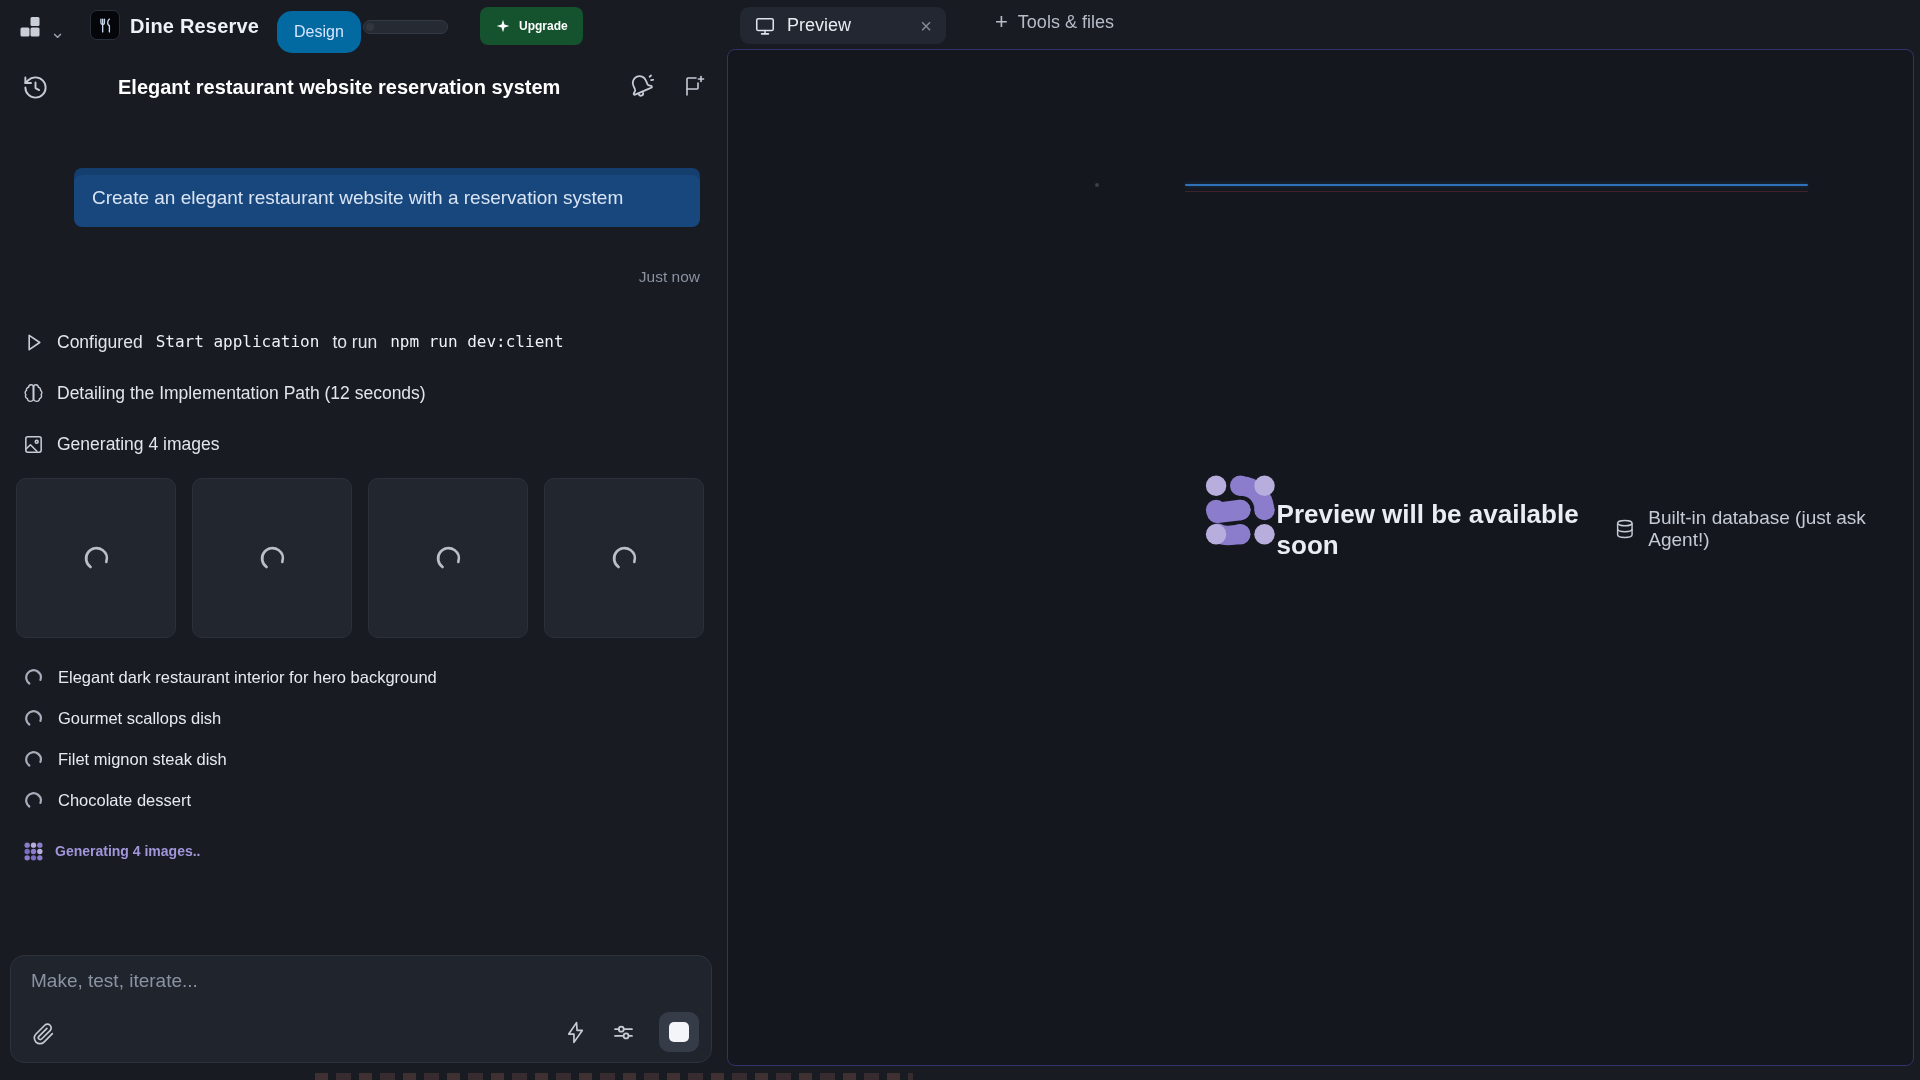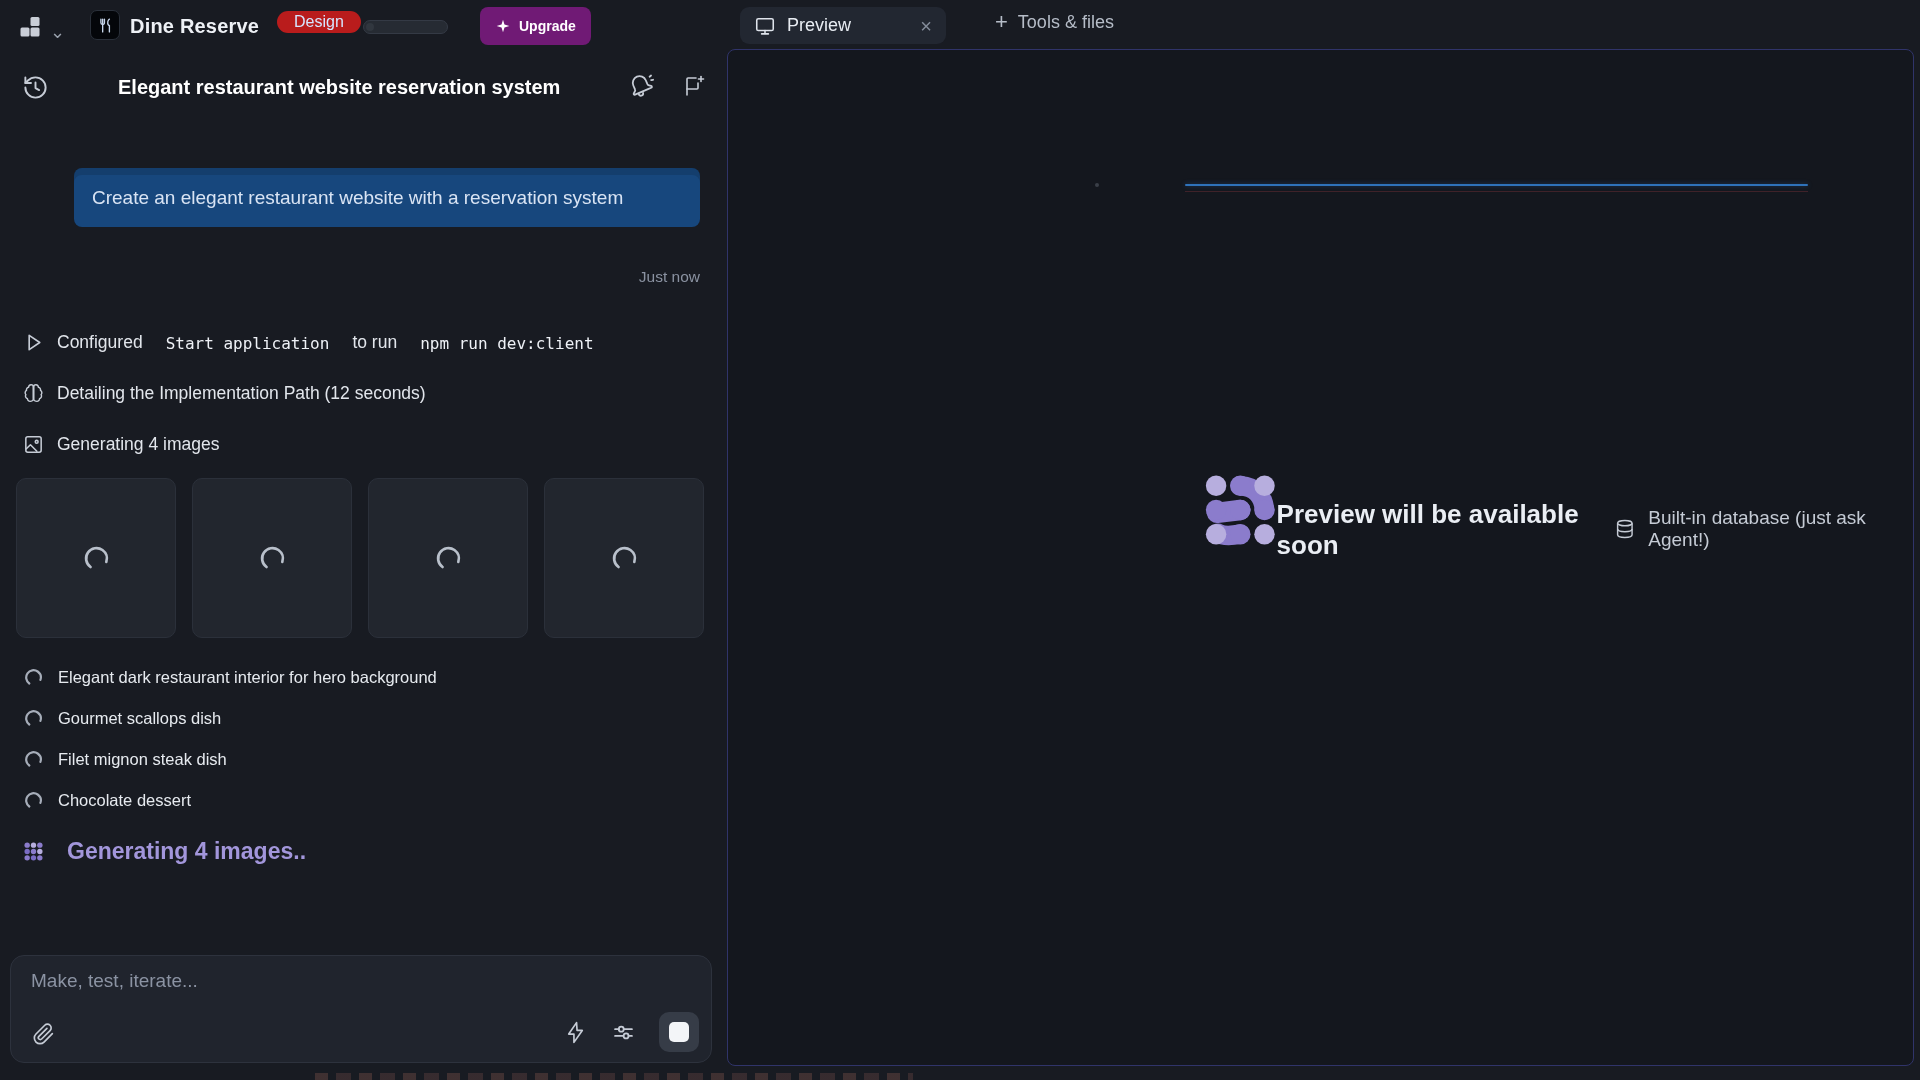--- a/index.html
+++ b/index.html
@@ -10,51 +10,51 @@
   svg { display:block; }
   .ic { color:#c6ccd6; }
 
   
   .hdr1 { position:absolute; left:0; top:0; width:727px; height:56px; }
   .blocks-logo { position:absolute; left:20px; top:16px; width:24px; height:24px; }
   .chev { position:absolute; left:50px; top:21px; color:#9aa2ae; }
   .app-icon { position:absolute; left:90px; top:10px; width:30px; height:30px; background:#04060a;
               border:1px solid #2a303a; border-radius:7px; display:flex; align-items:center; justify-content:center; }
   .app-name { position:absolute; left:130px; top:15px; font-size:20px; font-weight:700; color:#eef1f6; letter-spacing:.2px; }
-  .design-badge { position:absolute; left:277px; top:11px; height:22px; padding:0 17px; border-radius:15px;
-                  background:#b91c1c; color:#d6e6ff; font-size:16px; display:flex; align-items:center; }
+  .design-badge { position:absolute; left:277px; top:11px; height:42px; padding:0 17px; border-radius:15px;
+                  background:#0369a1; color:#d6e6ff; font-size:16px; display:flex; align-items:center; }
   .progress-pill { position:absolute; left:363px; top:20px; width:85px; height:14px; border-radius:7px;
                    background:#262b33; border:1px solid #343a45; }
   .progress-pill .fill { position:absolute; left:2px; top:2px; bottom:2px; width:8px; border-radius:5px; background:#31373f; }
   .upgrade-btn { position:absolute; left:480px; top:7px; height:38px; padding:0 15px; border-radius:8px;
-                 background:#701a75; color:#fff; font-size:14px; font-weight:600; border:none;
+                 background:#14532d; color:#fff; font-size:12px; font-weight:600; border:none;
                  display:flex; align-items:center; gap:8px; cursor:pointer; }
 
   
   .hdr2-icon { position:absolute; }
   .session-title { position:absolute; left:118px; top:76px; font-size:20px; font-weight:600; color:#ffffff; }
 
   
   .bubble { position:absolute; left:74px; top:168px; width:626px; background:#17477d; border-radius:8px;
             padding:15px 18px; font-size:19px; line-height:1.55; color:#d9e4f4;
             box-shadow: inset 0 7px 0 rgba(0,0,0,.12); }
   .timestamp { position:absolute; left:74px; top:268px; width:626px; text-align:right; font-size:15.5px; color:#8a92a1; }
 
   .events { position:absolute; left:22px; top:331px; display:flex; flex-direction:column; gap:28px; }
   .event-row { display:flex; align-items:center; gap:12px; height:23px; font-size:17.5px; color:#e2e6ec; }
-  .event-row .txt { display:flex; align-items:flex-end; gap:23px; white-space:nowrap; }
+  .event-row .txt { display:flex; align-items:flex-start; gap:13px; white-space:nowrap; }
   .mono { font-family:"DejaVu Sans Mono", monospace; font-size:16px; color:#eef1f6; }
 
   .ph-grid { position:absolute; left:16px; top:478px; display:flex; gap:16px; }
   .ph-card { width:160px; height:160px; background:#22262e; border:1px solid #2b303a; border-radius:10px;
              display:flex; align-items:center; justify-content:center; }
 
   .tasks { position:absolute; left:24px; top:668px; display:flex; flex-direction:column; gap:17px; }
   .task-row { display:flex; align-items:flex-start; gap:15px; height:24px; font-size:16.5px; font-weight:500; color:#e6eaef; }
-  .gen-status { display:flex; align-items:center; gap:24px; height:24px; font-size:23px; font-weight:600; color:#a296db; margin-top:4px; }
+  .gen-status { display:flex; align-items:center; gap:12px; height:24px; font-size:14px; font-weight:600; color:#a296db; margin-top:4px; }
 
   
   .composer { position:absolute; left:10px; top:955px; width:702px; height:108px; background:#20242d;
               border:1px solid #2d323d; border-radius:14px; }
   .composer-input { position:absolute; left:20px; top:14px; width:560px; background:transparent; border:none; outline:none;
                     font-family:"Liberation Sans", sans-serif; font-size:19px; color:#d7dce4; }
   .composer-input::placeholder { color:#8b93a3; }
   .attach { position:absolute; left:20px; bottom:16px; }
   .composer-right { position:absolute; right:12px; bottom:10px; display:flex; align-items:center; gap:22px; }
   .stop-btn { width:40px; height:40px; border-radius:10px; background:#363c47; border:none; cursor:pointer;

